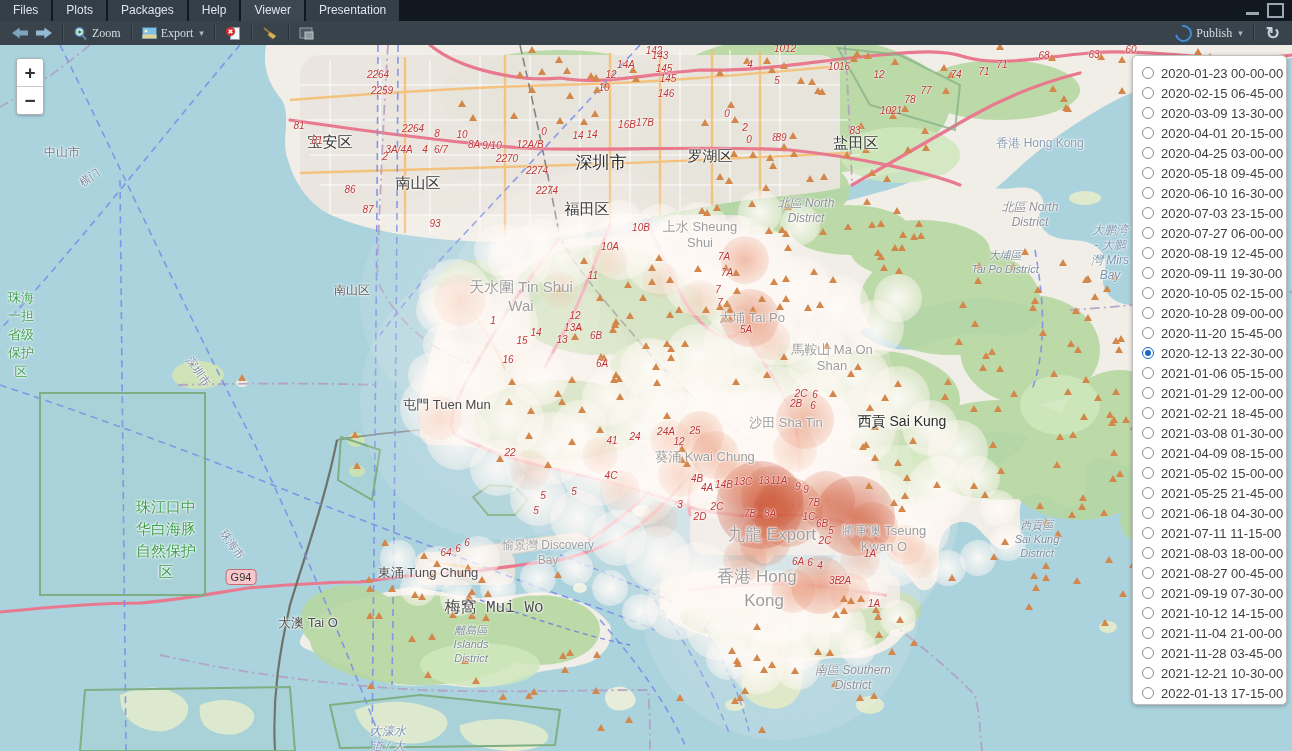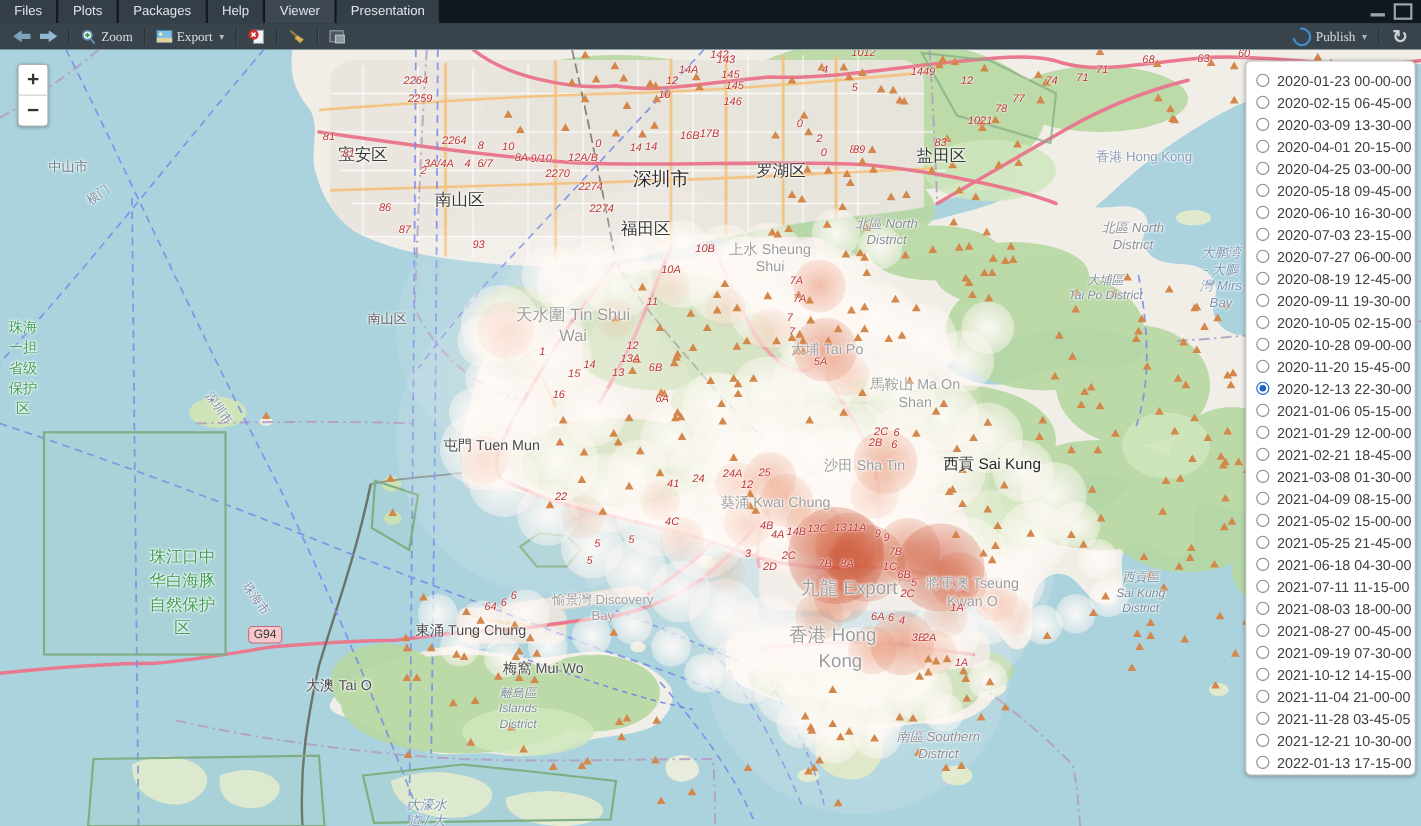--- a/index.html
+++ b/index.html
@@ -842,21 +842,21 @@
         <div class="mlabel" style="left: 428px; top: 528px; font-size: 13px; color: rgb(76, 76, 76);">東涌 Tung Chung</div>
         <div class="mlabel" style="left: 166px; top: 494px; font-size: 15px; color: rgb(63, 158, 79); line-height: 1.45;">珠江口中
 华白海豚
 自然保护
 区</div>
         <div class="mlabel" style="left: 232px; top: 500px; font-size: 11px; color: rgb(122, 136, 160); transform: translate(-50%, -50%) rotate(55deg);">珠海市</div>
         <div class="mlabel" style="left: 198px; top: 327px; font-size: 11px; color: rgb(122, 136, 160); transform: translate(-50%, -50%) rotate(55deg);">深圳市</div>
         <div class="mlabel" style="left: 757px; top: 532px; font-size: 17px; color: rgb(157, 157, 157);">香港 Hong</div>
         <div class="mlabel" style="left: 764px; top: 556px; font-size: 17px; color: rgb(157, 157, 157);">Kong</div>
         <div class="mlabel" style="left: 308px; top: 578px; font-size: 13px; color: rgb(76, 76, 76);">大澳 Tai O</div>
-        <div class="mlabel" style="left: 494px; top: 563px; font-size: 13px; color: rgb(76, 76, 76);">梅窩 Mui Wo</div>
+        <div class="mlabel" style="left: 494px; top: 563px; font-size: 16px; color: rgb(76, 76, 76); font-family: Liberation Mono, monospace;">梅窩 Mui Wo</div>
         <div class="mlabel" style="left: 471px; top: 600px; font-size: 11px; color: rgb(125, 138, 153); font-style: italic;">離島區
 Islands
 District</div>
         <div class="mlabel" style="left: 853px; top: 633px; font-size: 12px; color: rgb(141, 141, 149); font-style: italic;">南區 Southern
 District</div>
         <div class="mlabel" style="left: 388px; top: 694px; font-size: 12px; color: rgb(122, 147, 173); font-style: italic;">大濠水
 道 / 大</div>
         <div class="rnum" style="left: 378px; top: 29px;">2264</div>
         <div class="rnum" style="left: 382px; top: 45px;">2259</div>
         <div class="rnum" style="left: 299px; top: 80px;">81</div>
@@ -891,21 +891,21 @@
         <div class="rnum" style="left: 666px; top: 48px;">146</div>
         <div class="rnum" style="left: 727px; top: 68px;">0</div>
         <div class="rnum" style="left: 745px; top: 82px;">2</div>
         <div class="rnum" style="left: 750px; top: 19px;">4</div>
         <div class="rnum" style="left: 775px; top: 92px;">8</div>
         <div class="rnum" style="left: 749px; top: 94px;">0</div>
         <div class="rnum" style="left: 781px; top: 92px;">89</div>
         <div class="rnum" style="left: 855px; top: 85px;">83</div>
         <div class="rnum" style="left: 777px; top: 35px;">5</div>
         <div class="rnum" style="left: 785px; top: 3px;">1012</div>
-        <div class="rnum" style="left: 839px; top: 21px;">1449</div>
+        <div class="rnum" style="left: 839px; top: 21px;">1016</div>
         <div class="rnum" style="left: 879px; top: 29px;">12</div>
         <div class="rnum" style="left: 891px; top: 65px;">1021</div>
         <div class="rnum" style="left: 910px; top: 54px;">78</div>
         <div class="rnum" style="left: 926px; top: 45px;">77</div>
         <div class="rnum" style="left: 956px; top: 29px;">74</div>
         <div class="rnum" style="left: 984px; top: 26px;">71</div>
         <div class="rnum" style="left: 1002px; top: 19px;">71</div>
         <div class="rnum" style="left: 1044px; top: 10px;">68</div>
         <div class="rnum" style="left: 1094px; top: 9px;">63</div>
         <div class="rnum" style="left: 1131px; top: 4px;">60</div>
@@ -1090,21 +1090,21 @@
           <div class="trow">
             <span class="radio"></span>
             <span class="tlabel">2021-10-12 14-15-00</span>
           </div>
           <div class="trow">
             <span class="radio"></span>
             <span class="tlabel">2021-11-04 21-00-00</span>
           </div>
           <div class="trow">
             <span class="radio"></span>
-            <span class="tlabel">2021-11-28 03-45-05</span>
+            <span class="tlabel">2021-11-28 03-45-00</span>
           </div>
           <div class="trow">
             <span class="radio"></span>
             <span class="tlabel">2021-12-21 10-30-00</span>
           </div>
           <div class="trow">
             <span class="radio"></span>
             <span class="tlabel">2022-01-13 17-15-00</span>
           </div>
         </div>

